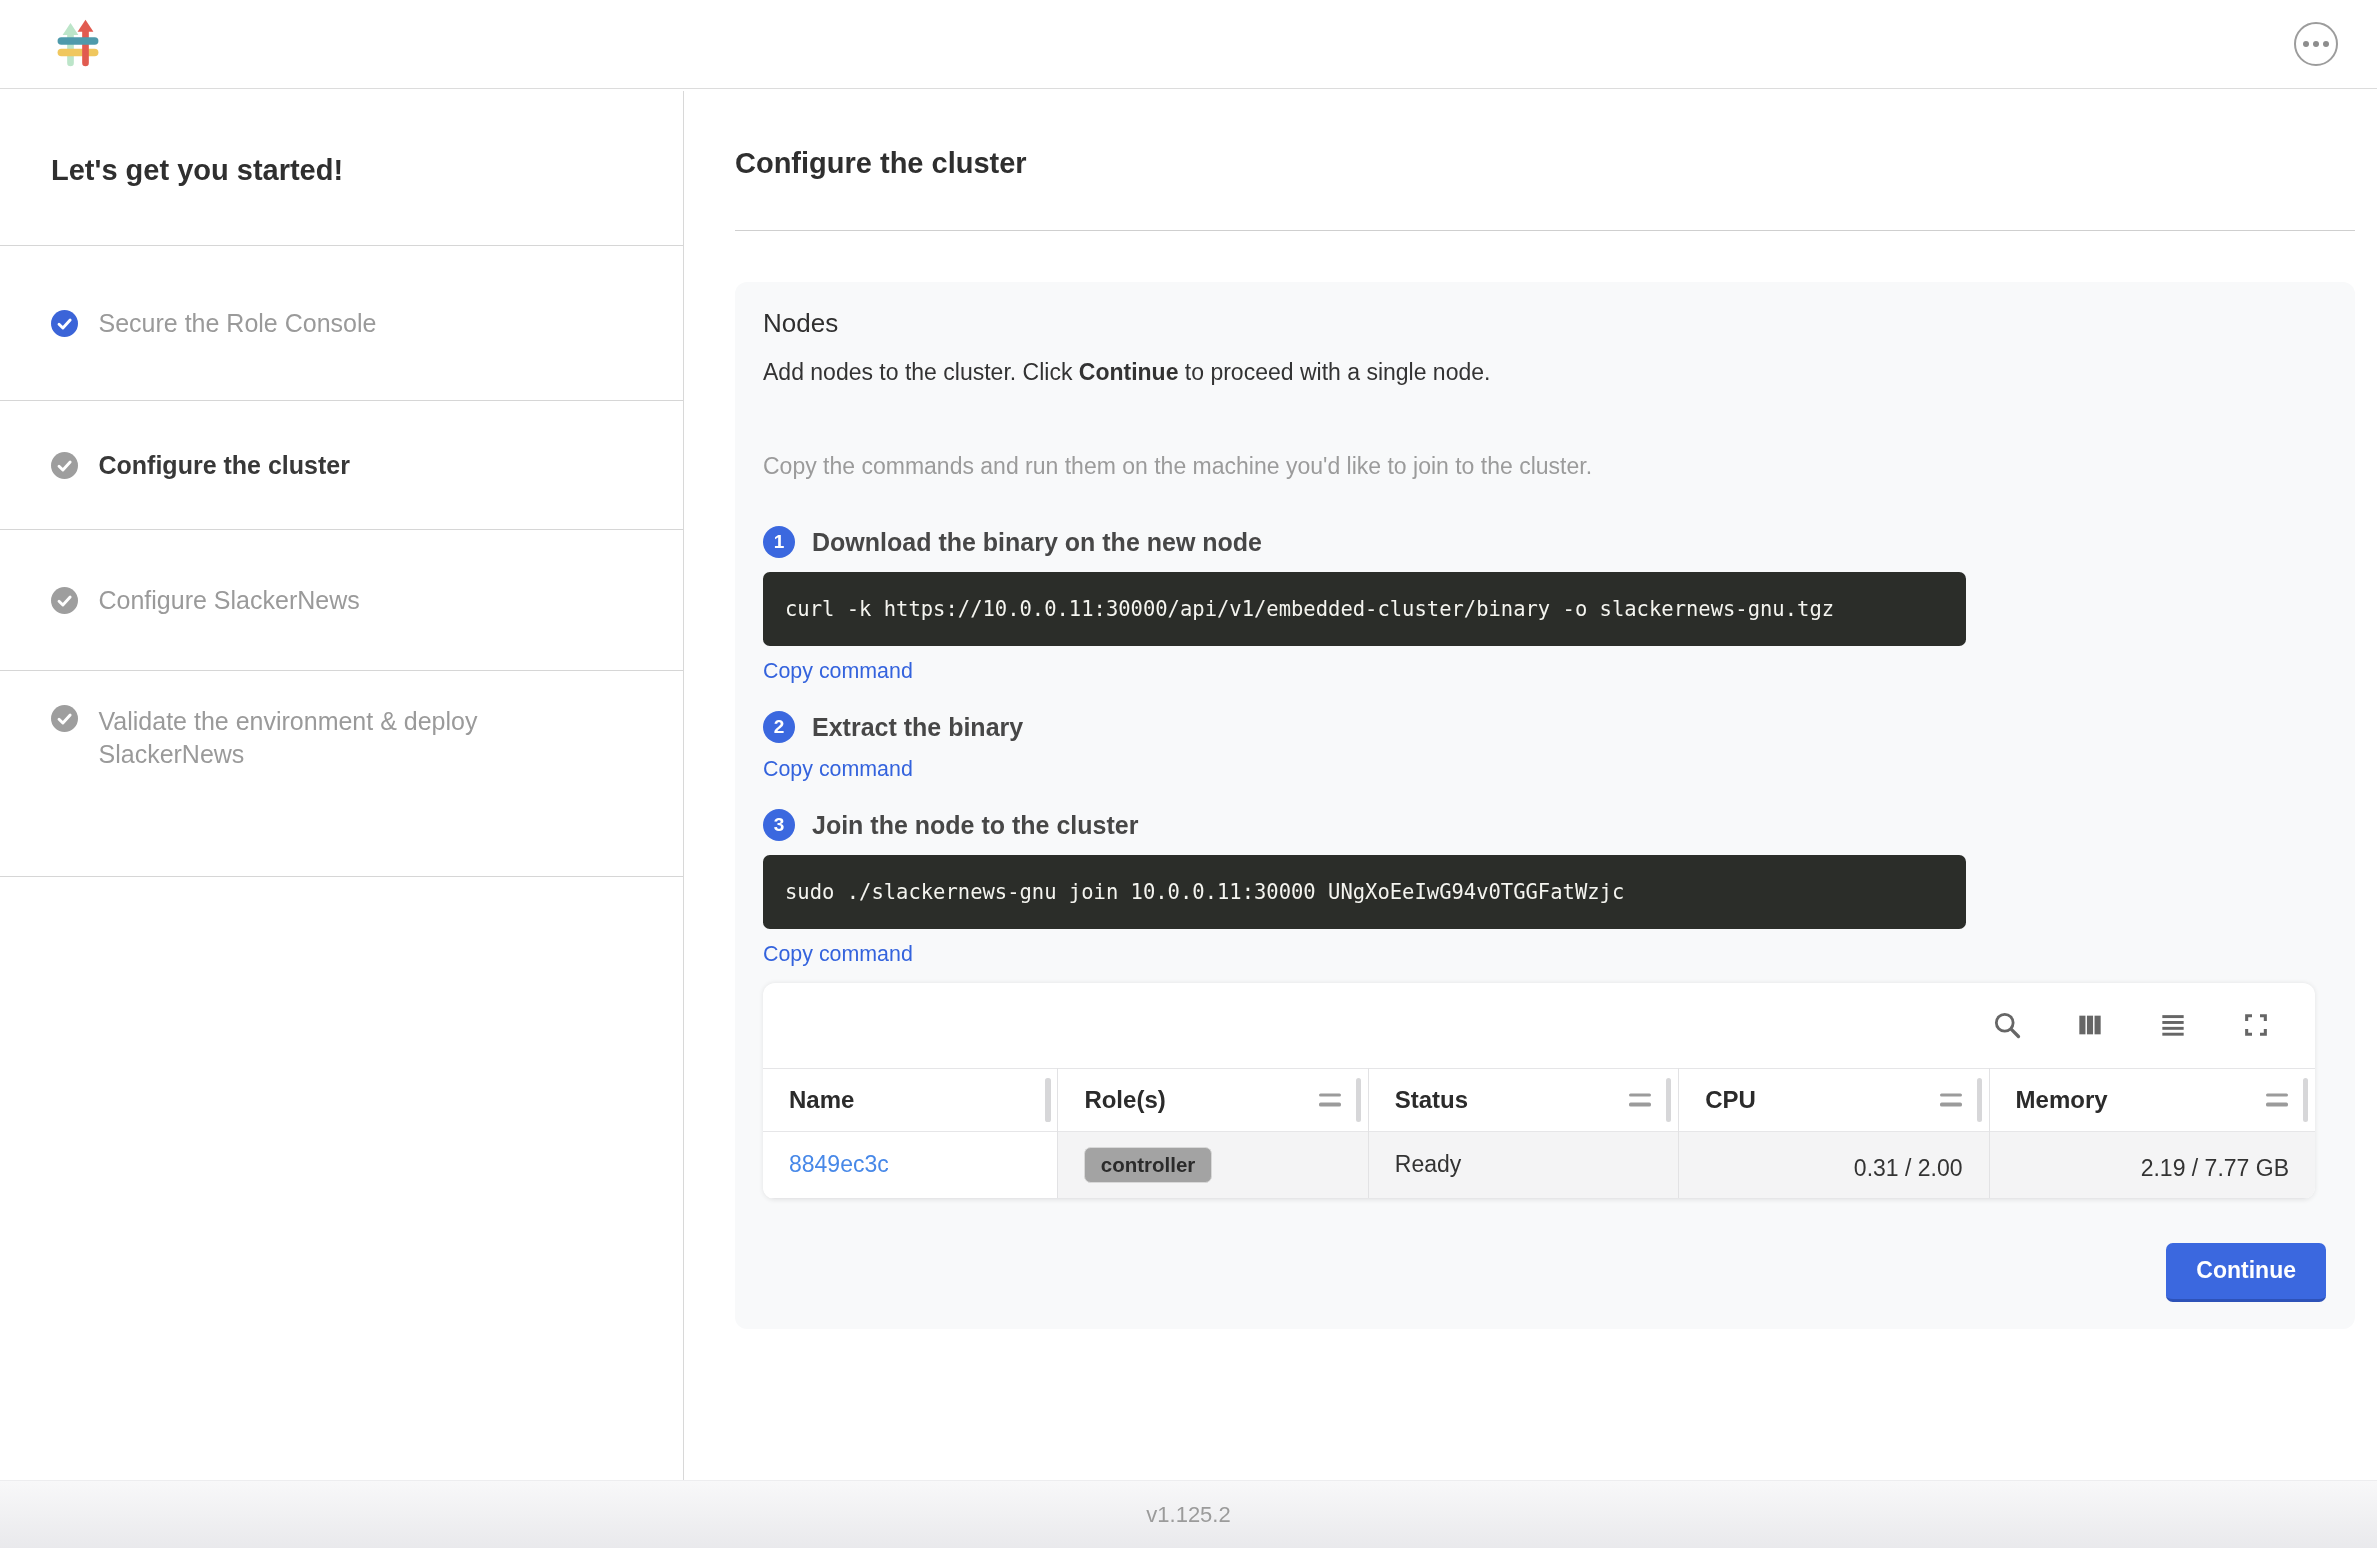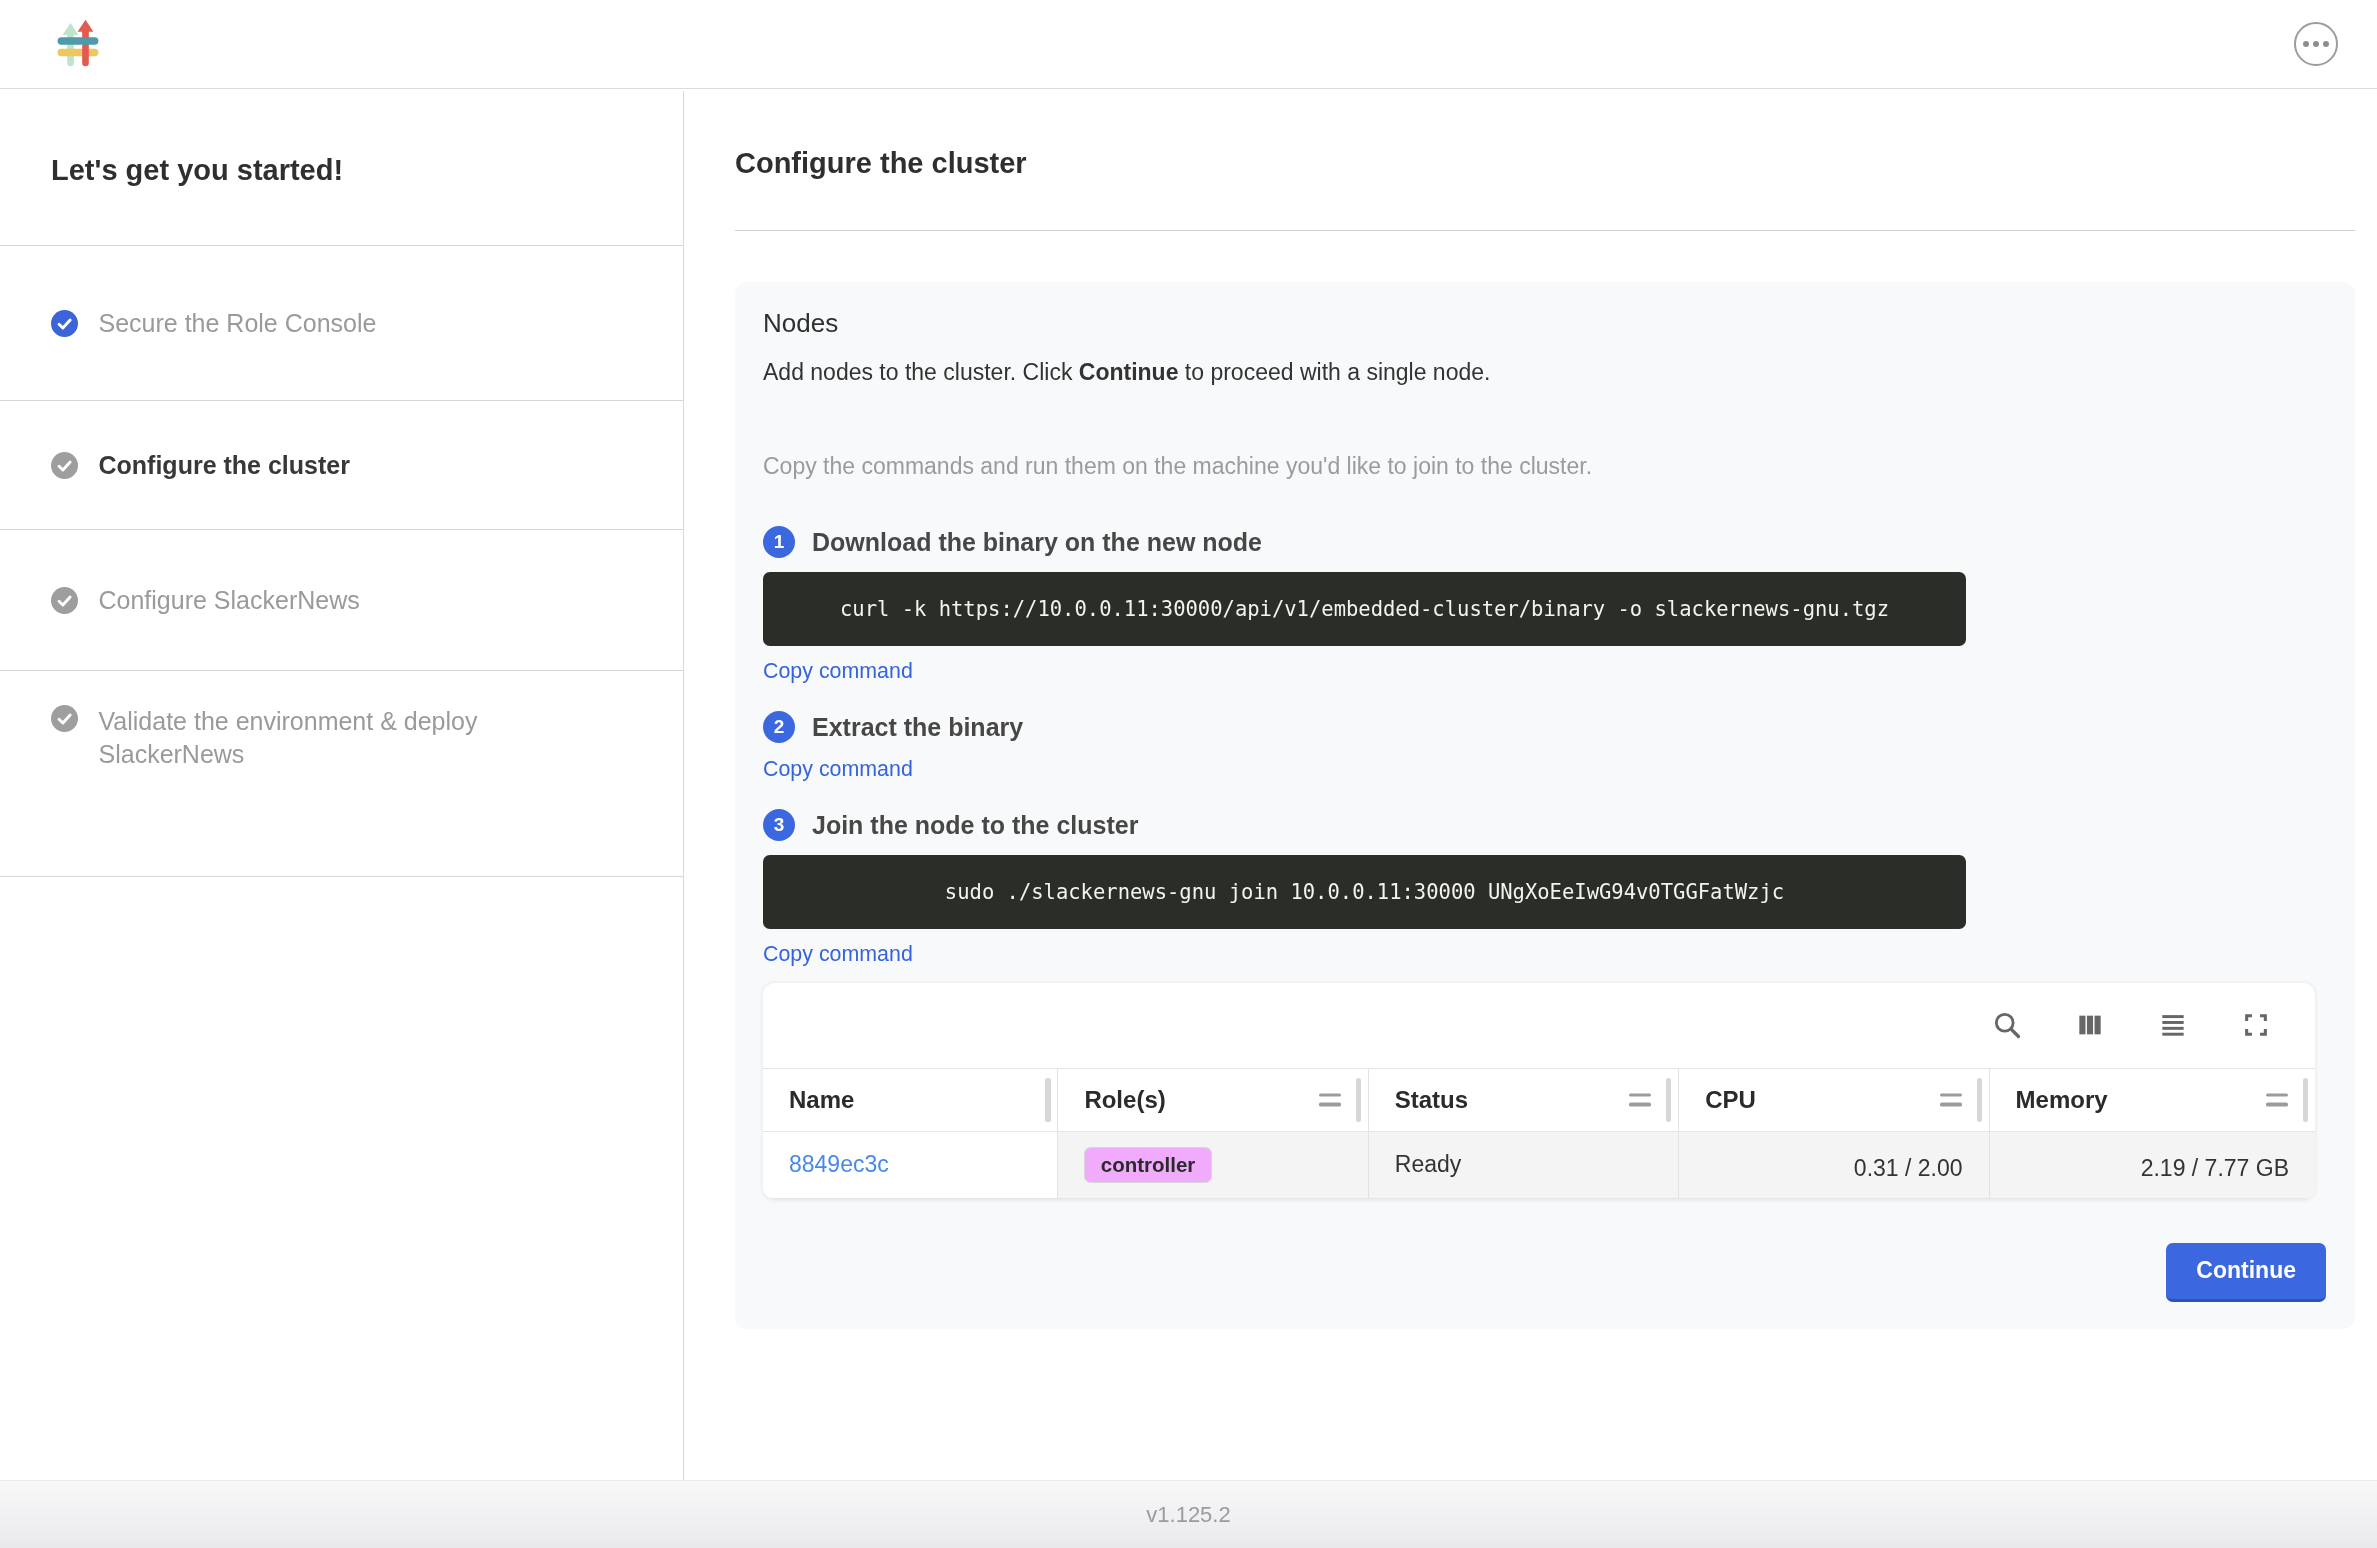--- a/index.html
+++ b/index.html
@@ -56,21 +56,21 @@
   .step-head{margin-top:46px;display:flex;align-items:center;gap:17px}
   .step-head.tight{margin-top:27px}
   .step-num{
     width:32px;height:32px;border-radius:50%;background:#3b68df;color:#fff;flex:none;
     font-size:19px;font-weight:bold;display:flex;align-items:center;justify-content:center;
   }
   .step-title{font-size:25px;font-weight:bold;color:#474747}
   .code{
     margin-top:13.7px;width:1203px;box-sizing:border-box;background:#2b2d29;border-radius:6.8px;
     padding:25px 22px;font-family:"DejaVu Sans Mono",monospace;font-size:20.5px;color:#f4f4ef;
-    white-space:pre;overflow:hidden;text-align:center;
+    white-space:pre;overflow:hidden;
   }
   .copy-link{display:inline-block;margin-top:13.7px;font-size:21.4px;color:#3463dd;text-decoration:none;cursor:pointer}
   
   .panel{
     margin-top:15.4px;width:1552px;background:#fff;border-radius:12px;
     box-shadow:0 0.9px 5.1px rgba(0,0,0,.09);overflow:hidden;
   }
   .toolbar{height:85px;display:flex;align-items:center;justify-content:flex-end;gap:51px;padding-right:43px}
   .tool{width:32px;height:32px;display:flex;align-items:center;justify-content:center;cursor:pointer}
   .nodes-table{width:100%;border-collapse:collapse;border-top:1.7px solid #e5e5e7}
@@ -82,21 +82,21 @@
   .nodes-table td{
     height:67px;font-size:23px;color:#333;background:#f4f4f5;padding:0 0 0 26px;
     border-top:1.7px solid #e6e6e8;border-bottom:1.7px solid #e6e6e8;box-sizing:border-box;
   }
   .nodes-table td.name-cell{background:#fff}
   .nodes-table td.num{text-align:right;padding:8px 26px 0 0}
   .resize-bar{position:absolute;right:6.8px;top:9.4px;width:5.1px;height:44px;border-radius:2.6px;background:#d7d7d9;cursor:col-resize}
   .drag-icon{position:absolute;right:27px;top:50%;transform:translateY(-50%);width:22px;cursor:grab}
   .drag-icon i{display:block;height:3.4px;border-radius:1.7px;background:#9b9b9b;margin:6px 0}
   .badge{
-    display:inline-block;border:1.7px solid #d8d8d8;border-radius:6.8px;background:#f0abfc;
+    display:inline-block;border:1.7px solid #d8d8d8;border-radius:6.8px;background:#a3a3a3;
     padding:6.8px 15.4px;font-size:20.5px;font-weight:bold;color:#2b2b2b;line-height:1;
   }
   .node-link{color:#4788e8;text-decoration:none;cursor:pointer}
   .actions{display:flex;justify-content:flex-end;margin:44px 8.5px 0 0}
   .continue-btn{
     background:#3b68df;color:#fff;font-weight:bold;font-size:23px;border:none;cursor:pointer;
     border-bottom:3.4px solid #2d52b8;border-radius:6.8px;padding:14.5px 30px;font-family:inherit;
   }
   
   .footer{

